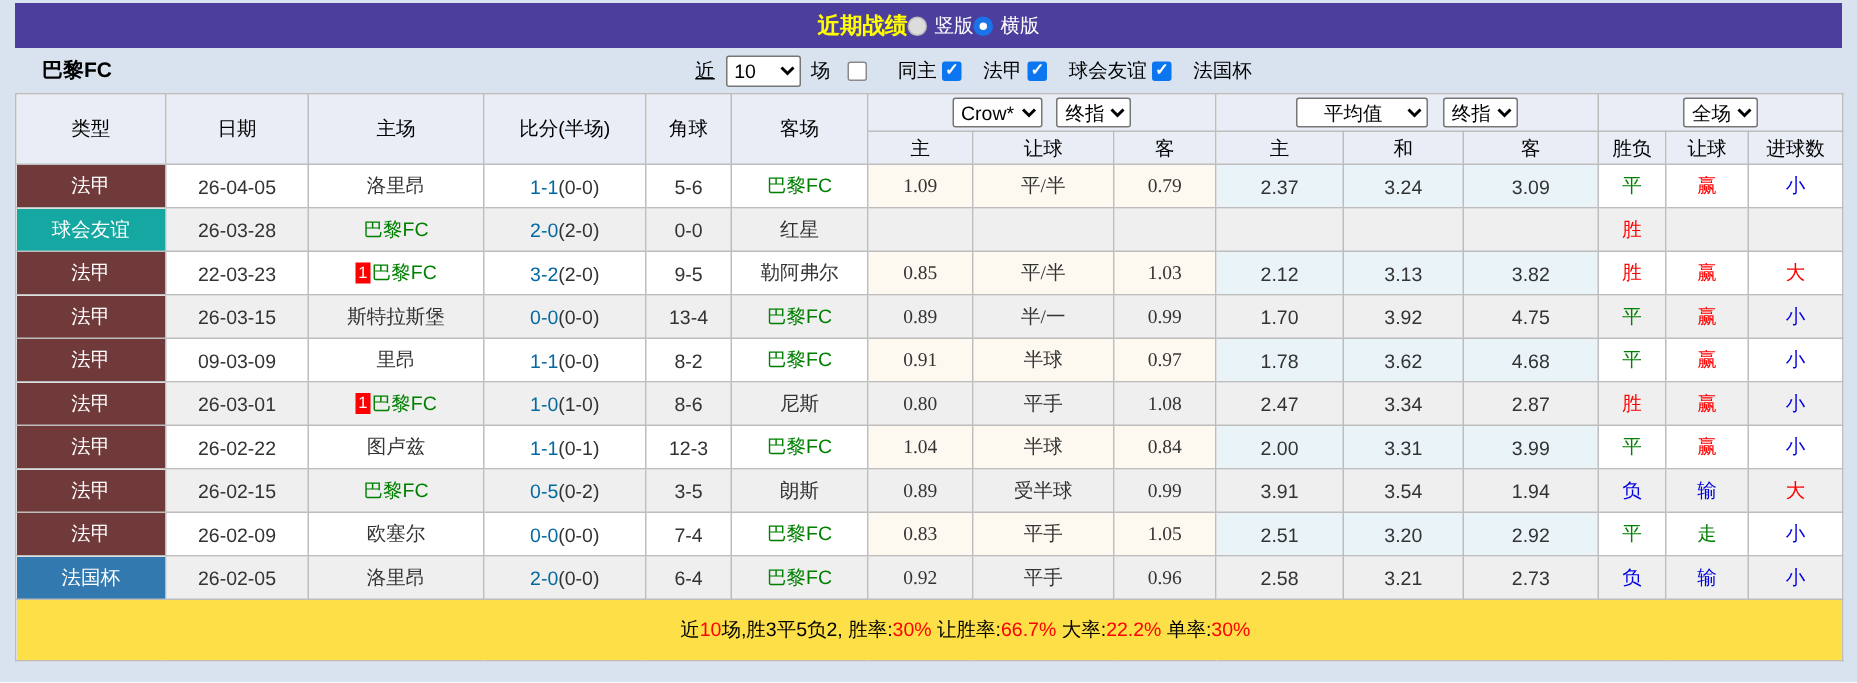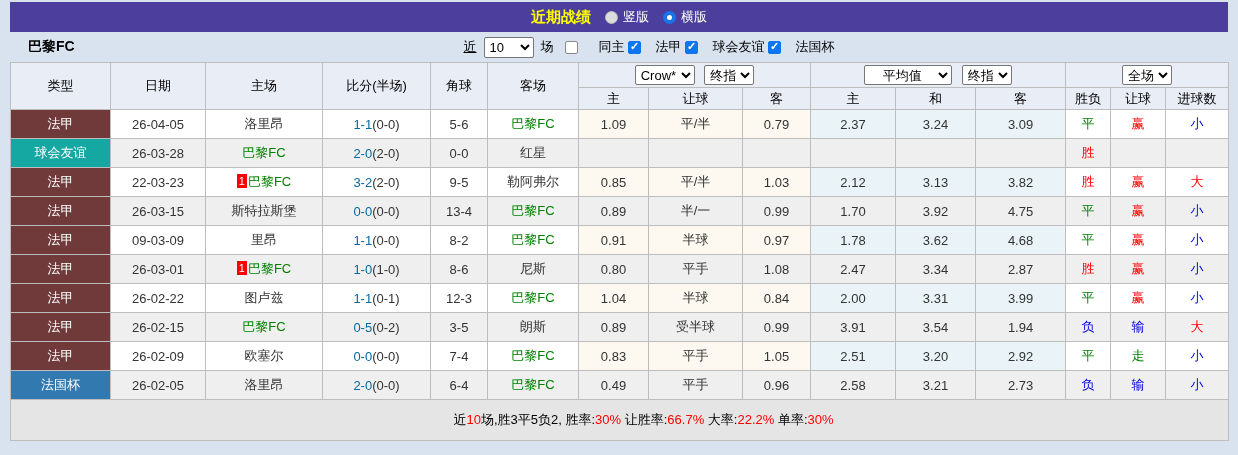--- a/index.html
+++ b/index.html
@@ -1,21 +1,21 @@
 <!DOCTYPE html>
 <html><head>
 <meta charset="utf-8">
 <style>
   * { box-sizing: border-box; margin: 0; padding: 0; }
   html,body { margin:0; padding:0; }
   body { font-family: "Liberation Sans", sans-serif; }
   .page { width:1238px; height:455px; background:#d9e3ef; padding-top:2px; overflow:hidden; }
 
   
-  .titlebar { margin:0 10px; height:30px; background:#4b3e9c; display:flex; align-items:center; justify-content:center; gap:14px; }
+  .titlebar { margin:0 10px; height:30px; background:#4b3e9c; display:flex; align-items:center; justify-content:center; }
   .title { color:#ffff00; font-weight:bold; font-size:15px; }
   .radio-label { display:flex; align-items:center; gap:5px; color:#ffffff; font-size:13px; cursor:pointer; }
   .radio { width:13px; height:13px; border-radius:50%; display:inline-block; }
   .radio.off { background:#dcdcdc; border:1px solid #bdbdbd; }
   .radio.on  { background:#ffffff; border:4px solid #1a73e8; }
 
   
   .filterbar { height:30px; position:relative; display:flex; align-items:center; }
   .team-name { position:absolute; left:28px; font-weight:bold; font-size:14px; color:#000; }
   .filters { width:100%; display:flex; align-items:center; justify-content:center; gap:3px; font-size:13px; color:#000; padding-left:60px; }
@@ -31,28 +31,28 @@
   
   table { border-collapse:collapse; table-layout:fixed; width:1218px; margin:0 10px; background:#fff; }
   th, td { border:1px solid #bdbdbd; font-size:13px; text-align:center; white-space:nowrap; overflow:hidden; padding:0; color:#333; }
   thead th { background:#e9edf6; font-weight:normal; color:#000; }
   thead tr.hrow1 th { height:25px; }
   thead tr.hrow2 th { height:22px; }
   thead select { height:20px; margin:0 3px; }
   .w-wide { min-width:88px;text-align:center; }
   tbody td { height:29px; }
   tbody tr:nth-child(even) td { background:#efefef; }
-  tbody td.hc  { background:#fdf9f1; }
+  tbody td.hc  { background:#fdf9f1;font-family:Liberation Serif, serif; }
   tbody td.avg { background:#eaf4f8; }
   td.type-cell { color:#fff; }
   .score-ft { color:#0369a1; }
   .score-ht { color:#333; }
   .rank-badge { display:none; background:#ff0000; color:#fff; font-size:11px; line-height:14px; height:14px; padding:0 2px; margin-right:1px; vertical-align:1px; }
   .tname { cursor:pointer; }
-  tfoot td { height:41px; background:#e5e5e5; font-size:13px; color:#000;padding-left:48px; }
+  tfoot td { height:41px; background:#fde047; font-size:13px; color:#000;padding-left:48px; }
 </style>
 </head>
 <body>
 
 <div class="page">
 
   <div class="titlebar">
     <span class="title">近期战绩</span>
     <span class="radio-label">
       <span class="radio off"></span>
@@ -364,21 +364,21 @@
     <td>
       <span class="tname">洛里昂</span>
     </td>
     <td>
       <span class="score-ft">2-0</span><span class="score-ht">(0-0)</span>
     </td>
     <td>6-4</td>
     <td>
       <span class="tname" style="color: rgb(0, 128, 0);">巴黎FC</span>
     </td>
-    <td class="hc">0.49</td>
+    <td class="hc">0.92</td>
     <td class="hc">平手</td>
     <td class="hc">0.96</td>
     <td class="avg">2.58</td>
     <td class="avg">3.21</td>
     <td class="avg">2.73</td>
     <td class="res" style="color: rgb(0, 0, 224);">负</td>
     <td class="res" style="color: rgb(0, 0, 224);">输</td>
     <td class="res" style="color: rgb(0, 0, 224);">小</td>
   </tr>
 </tbody>

